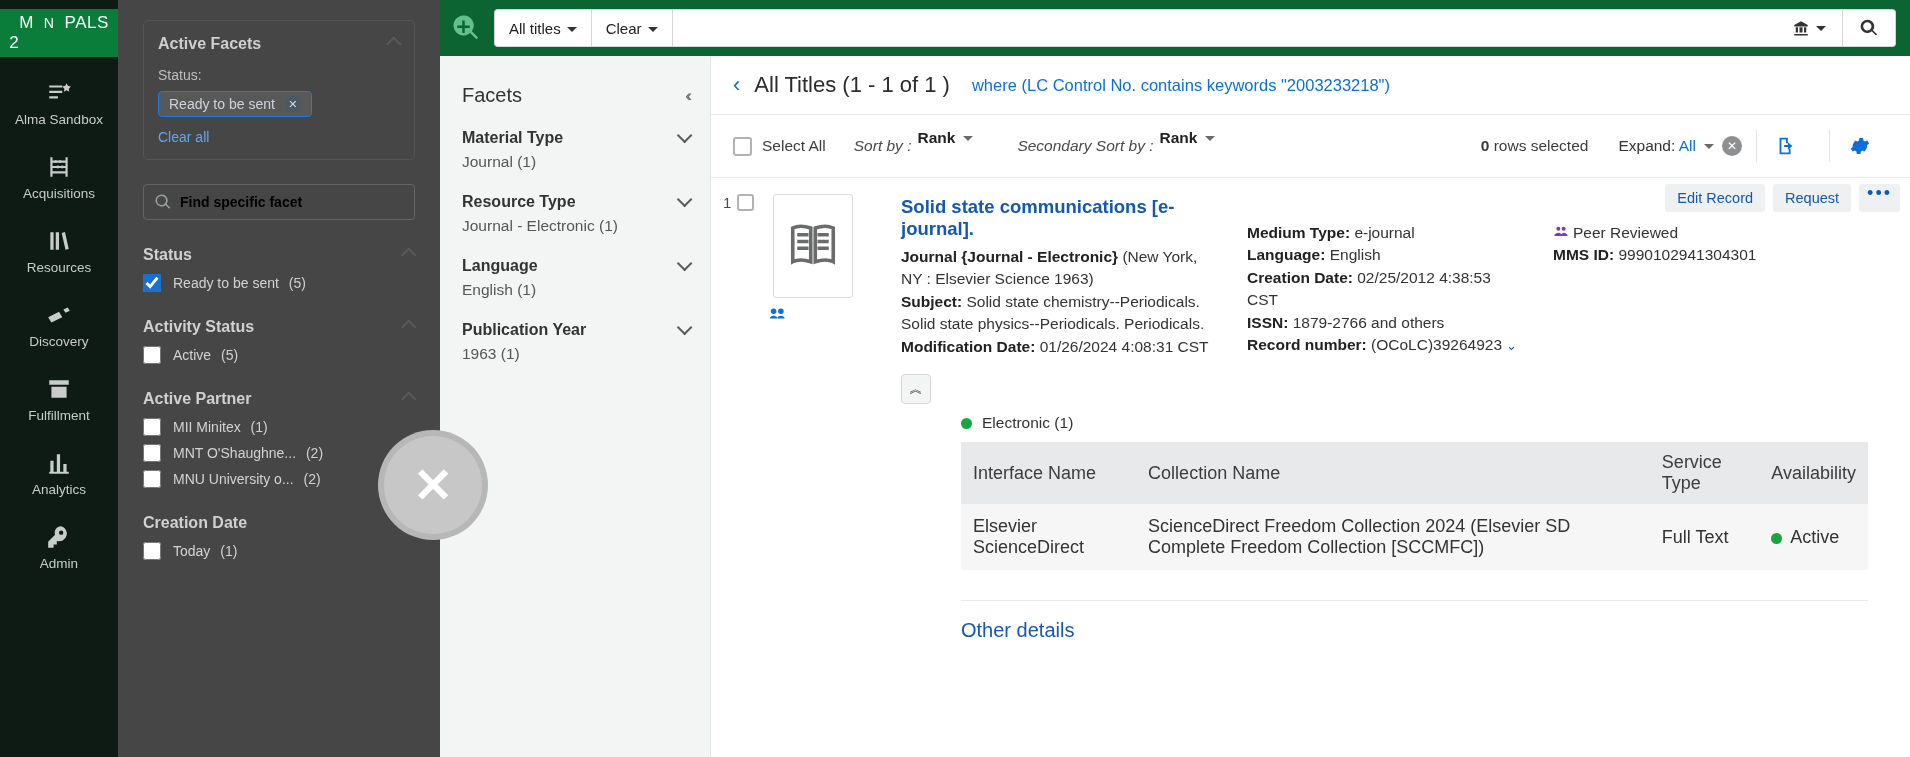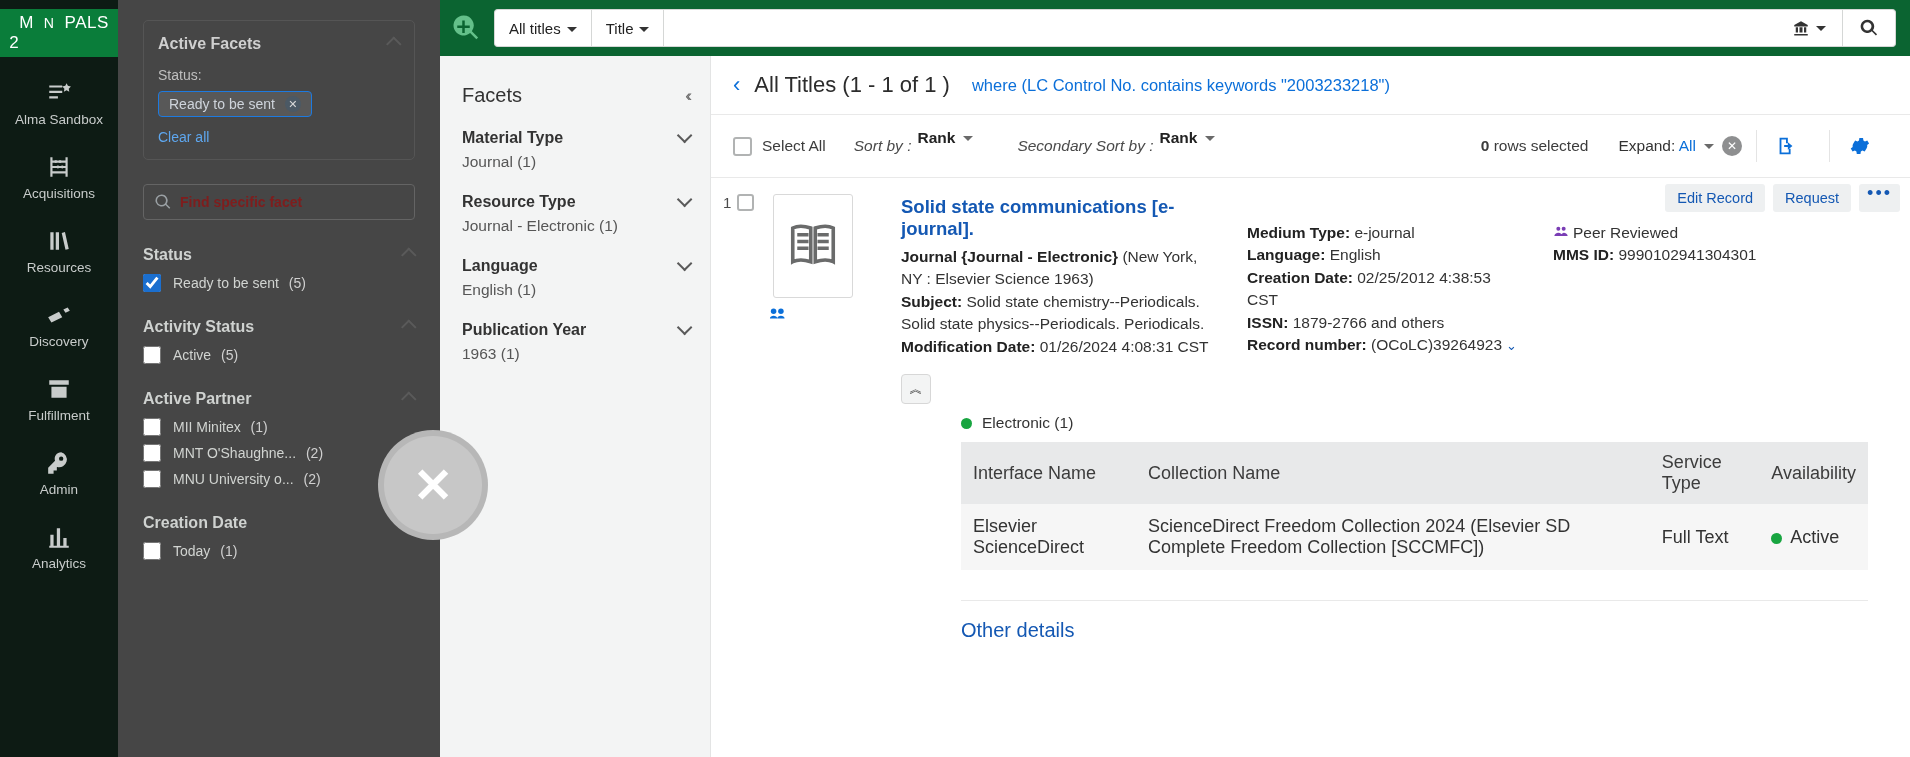--- a/index.html
+++ b/index.html
@@ -15,21 +15,21 @@
 
   
   .modal-scrim { position:absolute; left:118px; top:0; width:322px; height:757px; background:#a7a7a7; }
   .modal-scrim .inner { position:absolute; inset:0; background:rgba(0,0,0,.58); padding:20px 25px; overflow:hidden; }
   .panel-box { background:rgba(255,255,255,.0); border:1px solid #555; border-radius:5px; padding:14px 14px 14px; margin-bottom:24px; }
   .panel-box h4 { font-size:16px; font-weight:600; color:#cfcfcf; display:flex; justify-content:space-between; align-items:center; margin-bottom:14px; }
   .af-label { color:#bfbfbf; margin-bottom:8px; }
   .af-chip { display:inline-flex; align-items:center; border:1px solid #1d7ae0; background:rgba(255,255,255,.10); color:#cfd4db; padding:4px 10px; border-radius:4px; font-size:14px; }
   .af-chip .x { margin-left:10px; width:16px; height:16px; border-radius:50%; background:#4b5965; display:inline-flex; align-items:center; justify-content:center; font-size:11px; color:#d9d9d9; }
   .clear-all { color:#5ea7ef; margin-top:12px; display:inline-block; cursor:pointer; }
-  .facet-search { margin-top:16px; display:flex; align-items:center; border:1px solid #646464; border-radius:4px; padding:8px 10px; color:#7f1d1d; font-weight:600; }
+  .facet-search { margin-top:16px; display:flex; align-items:center; border:1px solid #646464; border-radius:4px; padding:8px 10px; color:#000000; font-weight:600; }
   .facet-search svg { width:18px; height:18px; fill:#9aa0a4; margin-right:8px; }
 
   .facet-group { margin-top:26px; }
   .facet-group h5 { font-size:16px; font-weight:600; color:#cfd2d0; display:flex; justify-content:space-between; align-items:center; margin-bottom:10px; }
   .facet-row { display:flex; align-items:center; margin:8px 0; color:#d1d4d1; }
   .facet-row input[type=checkbox]{ width:18px; height:18px; margin-right:12px; }
   .facet-row input[type=checkbox].checked{ accent-color:#1b6fcf; }
   .facet-row .count{ color:#d0d0d0; margin-left:6px; }
 
   .close-bubble { position:absolute; top:430px; left:378px; width:110px; height:110px; border-radius:50%; background:#c7c7c7; display:flex; align-items:center; justify-content:center; box-shadow:0 0 0 6px rgba(0,0,0,.08) inset; z-index:5;}
@@ -148,29 +148,29 @@
     <span>Discovery</span>
   </div>
   <div class="item">
     <svg viewBox="0 0 24 24">
         <path d="M3 4h18v4H3zm2 6h14v10H5zm4 3h6v2H9z"></path>
       </svg>
     <span>Fulfillment</span>
   </div>
   <div class="item">
     <svg viewBox="0 0 24 24">
+        <path d="M4 20V10h3v10zm6 0V4h3v16zm6 0v-7h3v7zM3 22h18v-2H3z"></path>
+      </svg>
+    <span>Analytics</span>
+  </div>
+  <div class="item">
+    <svg viewBox="0 0 24 24">
         <path d="M14 2a6 6 0 00-5.65 8L2 16.35V22h5v-3h3v-3l.35-.35A6 6 0 1014 2zm2 6a2 2 0 11-2-2 2 2 0 012 2z"></path>
       </svg>
     <span>Admin</span>
-  </div>
-  <div class="item">
-    <svg viewBox="0 0 24 24">
-        <path d="M4 20V10h3v10zm6 0V4h3v16zm6 0v-7h3v7zM3 22h18v-2H3z"></path>
-      </svg>
-    <span>Analytics</span>
   </div>
 </div>
 
 <div class="modal-scrim">
   <div class="inner">
     <div class="panel-box">
       <h4>
           <span>Active Facets</span>
           <span class="chev chev-up"></span>
         </h4>
@@ -239,21 +239,21 @@
     <svg viewBox="0 0 24 24">
         <path d="M10 2a8 8 0 105.3 14l5 5 1.4-1.4-5-5A8 8 0 0010 2zm-5 8h4V6h2v4h4v2h-4v4H9v-4H5z"></path>
       </svg>
   </div>
   <div class="search-group">
     <div class="seg">
         <span>All titles</span>
         <span class="caret"></span>
       </div>
     <div class="seg">
-        <span>Title</span>
+        <span>Clear</span>
         <span class="caret"></span>
       </div>
   </div>
   <div class="searchbox"></div>
   <div class="right-group">
     <div class="seg">
       <svg width="18" height="18" viewBox="0 0 24 24" fill="#333">
           <path d="M12 3l9 5v2H3V8zM5 11h3v7H5zm5 0h4v7h-4zm6 0h3v7h-3zM3 20h18v2H3z"></path>
         </svg>
       <span class="caret" style="margin-left:6px"></span>

